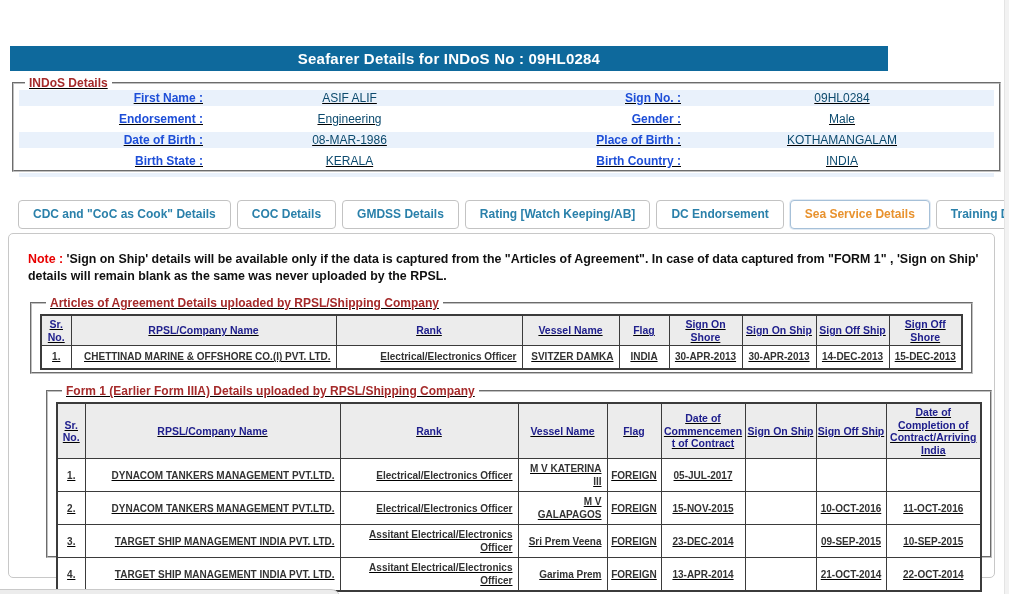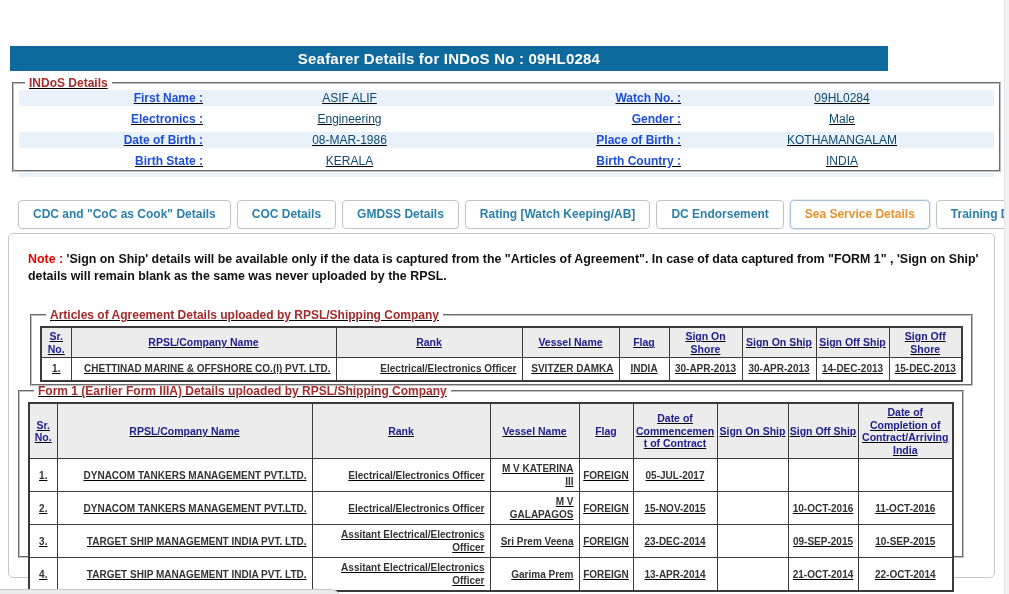--- a/index.html
+++ b/index.html
@@ -51,22 +51,22 @@
     position:absolute; left:8px; top:233px; width:987px; height:345px;
     border:1px solid #c8c8c8; border-radius:5px; background:#fff;
   }
 
   .note {
     position:absolute; left:28px; top:251px; width:963px;
     font-size:12.4px; font-weight:bold; color:#101010; line-height:17px;
   }
   .note-prefix { color:#e80000; }
 
-  .fs1 { position:absolute; left:30px; top:308px; width:940px; height:78px; padding:2px 8px 12px 8px; }
-  .fs2 { position:absolute; left:18px; top:384px; width:940px; height:174px; padding:2px 8px 16px 8px; }
+  .fs1 { position:absolute; left:30px; top:296px; width:940px; height:78px; padding:2px 8px 12px 8px; }
+  .fs2 { position:absolute; left:46px; top:384px; width:940px; height:174px; padding:2px 8px 16px 8px; }
 
   
   table.dtable {
     border-collapse:collapse; table-layout:fixed; background:#fff;
     border:2px solid #3b3b3b; margin-top:2px;
   }
   .dtable th, .dtable td { border:1px solid #3b3b3b; overflow-wrap:break-word; }
   .dtable th {
     background:#ececec; color:#20208d; font-size:10.5px; font-weight:bold;
     text-align:center; padding:2px 1px; line-height:1.2;
@@ -95,25 +95,25 @@
 <div class="title-bar">
   <span>Seafarer Details for INDoS No : 09HL0284</span>
 </div>
 
 <fieldset class="indos-fs">
   <legend>INDoS Details</legend>
 
   <div class="indos-row striped">
     <span class="f-label">First Name :</span>
     <span class="f-value">ASIF ALIF</span>
-    <span class="f-label">Watch No. :</span>
+    <span class="f-label">Sign No. :</span>
     <span class="f-value">09HL0284</span>
   </div>
   <div class="indos-row">
-    <span class="f-label">Electronics :</span>
+    <span class="f-label">Endorsement :</span>
     <span class="f-value">Engineering</span>
     <span class="f-label">Gender :</span>
     <span class="f-value">Male</span>
   </div>
   <div class="indos-row striped">
     <span class="f-label">Date of Birth :</span>
     <span class="f-value">08-MAR-1986</span>
     <span class="f-label">Place of Birth :</span>
     <span class="f-value">KOTHAMANGALAM</span>
   </div>

